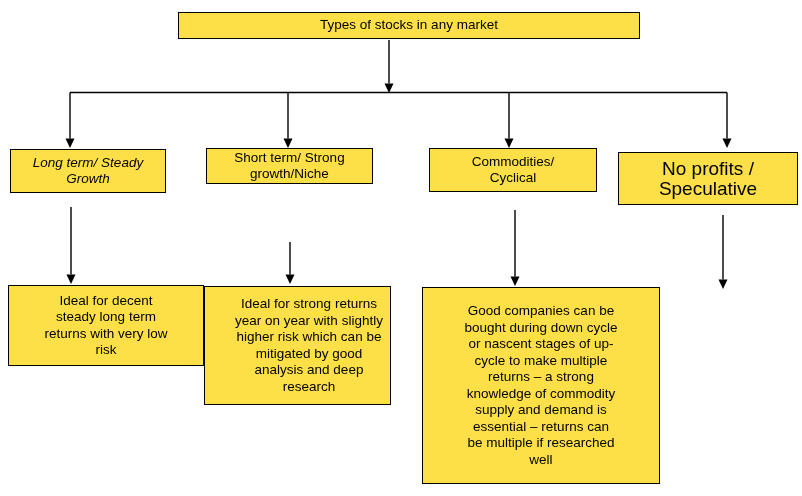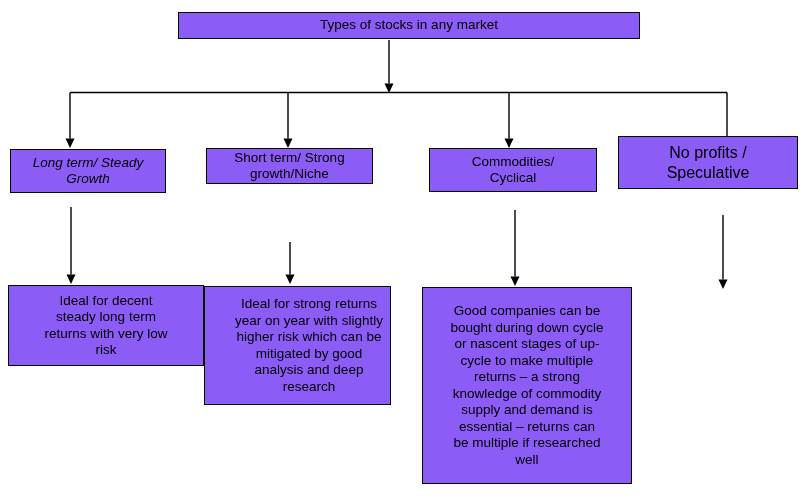--- a/index.html
+++ b/index.html
@@ -12,39 +12,39 @@
     position: relative;
     width: 802px;
     height: 496px;
     background: #ffffff;
     overflow: hidden;
   }
   .box {
     position: absolute;
     box-sizing: border-box;
     border: 1.5px solid #000000;
-    background: #8b5cf6;
+    background: #fde047;
     color: #000000;
     display: flex;
     align-items: center;
     justify-content: center;
     text-align: center;
     white-space: pre-line;
     font-size: 13.5px;
     line-height: 16.5px;
   }
   #title-box   { left: 178px; top: 12px;  width: 462px; height: 27px; }
   #cat-box-0   { left: 10px;  top: 149px; width: 156px; height: 44px; font-style: italic; }
   #cat-box-1   { left: 206px; top: 148px; width: 167px; height: 36px; }
   #cat-box-2   { left: 429px; top: 148px; width: 168px; height: 44px; }
-  #cat-box-3   { left: 618px; top: 136px; width: 180px; height: 53px;
-                 font-size: 16px; line-height: 19.5px; }
+  #cat-box-3   { left: 618px; top: 152px; width: 180px; height: 53px;
+                 font-size: 19px; line-height: 19.5px; }
   #desc-box-0  { left: 8px;   top: 285px; width: 196px; height: 81px;  }
   #desc-box-1  { left: 204px; top: 286px; width: 187px; height: 119px; padding-left: 23px; }
-  #desc-box-2  { left: 422px; top: 287px; width: 210px; height: 197px; }
+  #desc-box-2  { left: 422px; top: 287px; width: 238px; height: 197px; }
   #desc-box-3  { left: 659px; top: 290px; width: 137px; height: 102px; }
   #connectors {
     position: absolute;
     left: 0; top: 0;
     width: 802px; height: 496px;
     pointer-events: none;
   }
   #connectors line     { stroke: #000000; stroke-width: 1.4px; }
   #connectors polygon  { fill: #000000; }
 </style>

